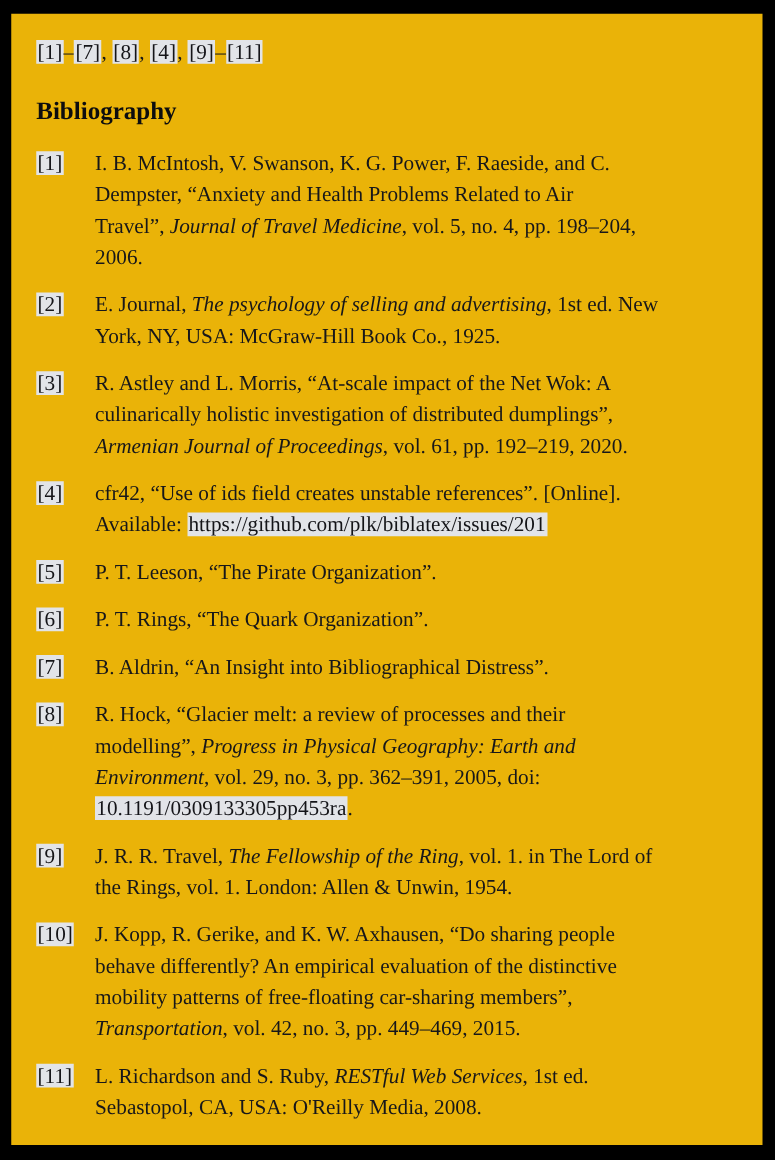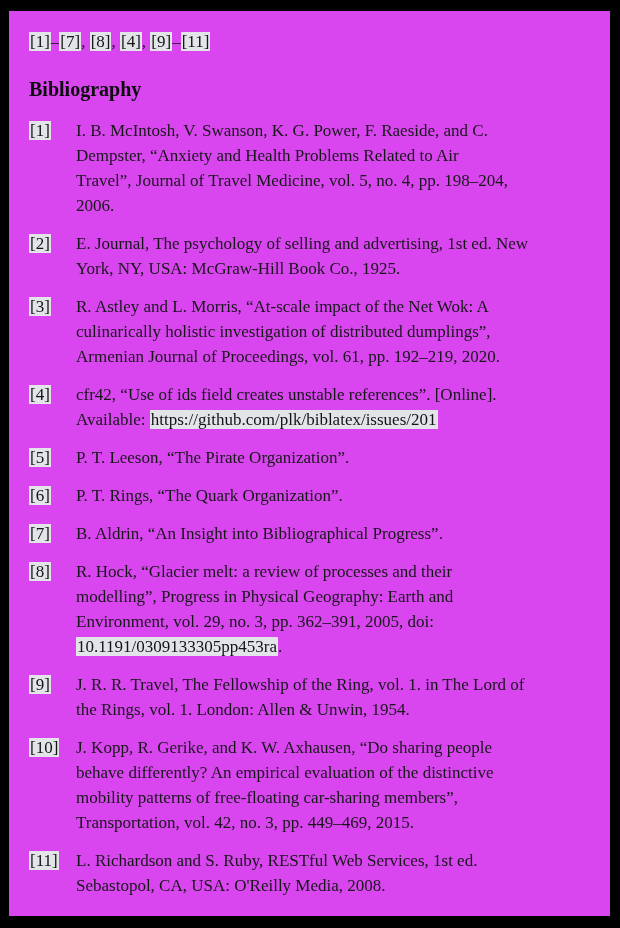--- a/index.html
+++ b/index.html
@@ -10,21 +10,21 @@
     background: #000000;
     overflow: hidden;
     font-family: "Liberation Serif", "DejaVu Serif", serif;
   }
   .page {
     position: absolute;
     left: 9px;
     top: 11px;
     right: 10px;
     bottom: 12px;
-    background: #d946ef;
+    background: #eab308;
     padding: 20px 16px 0 20px;
     box-sizing: border-box;
     color: #17171a;
   }
   .citebar {
     font-size: 17px;
     line-height: 22px;
     white-space: pre;
   }
   .heading {
@@ -47,21 +47,21 @@
     flex: 1 1 auto;
     white-space: pre;
   }
   .hl {
     background: #e2e4e8;
     padding: 0 1px;
     text-decoration: none;
     color: #141418;
     cursor: pointer;
   }
-  .it { }
+  .it { font-style: italic; }
 </style>
 </head>
 <body>
 
 <div class="page">
   <div class="citebar" id="citebar"><span class="hl">[1]</span><span class="">–</span><span class="hl">[7]</span><span class="">, </span><span class="hl">[8]</span><span class="">, </span><span class="hl">[4]</span><span class="">, </span><span class="hl">[9]</span><span class="">–</span><span class="hl">[11]</span></div>
   <h1 class="heading">Bibliography</h1>
   <div id="entries">
       <div class="entry">
         <span class="entry-label-col"><span class="hl">[1]</span></span>
@@ -89,21 +89,21 @@
       <div class="entry">
         <span class="entry-label-col"><span class="hl">[5]</span></span>
         <span class="entry-body"><span class="">P. T. Leeson, “The Pirate Organization”.</span></span>
       </div>
       <div class="entry">
         <span class="entry-label-col"><span class="hl">[6]</span></span>
         <span class="entry-body"><span class="">P. T. Rings, “The Quark Organization”.</span></span>
       </div>
       <div class="entry">
         <span class="entry-label-col"><span class="hl">[7]</span></span>
-        <span class="entry-body"><span class="">B. Aldrin, “An Insight into Bibliographical Progress”.</span></span>
+        <span class="entry-body"><span class="">B. Aldrin, “An Insight into Bibliographical Distress”.</span></span>
       </div>
       <div class="entry">
         <span class="entry-label-col"><span class="hl">[8]</span></span>
         <span class="entry-body"><span class="">R. Hock, “Glacier melt: a review of processes and their
 modelling”, </span><span class="it">Progress in Physical Geography: Earth and
 Environment</span><span class="">, vol. 29, no. 3, pp. 362–391, 2005, doi:
 </span><span class="hl">10.1191/0309133305pp453ra</span><span class="">.</span></span>
       </div>
       <div class="entry">
         <span class="entry-label-col"><span class="hl">[9]</span></span>

